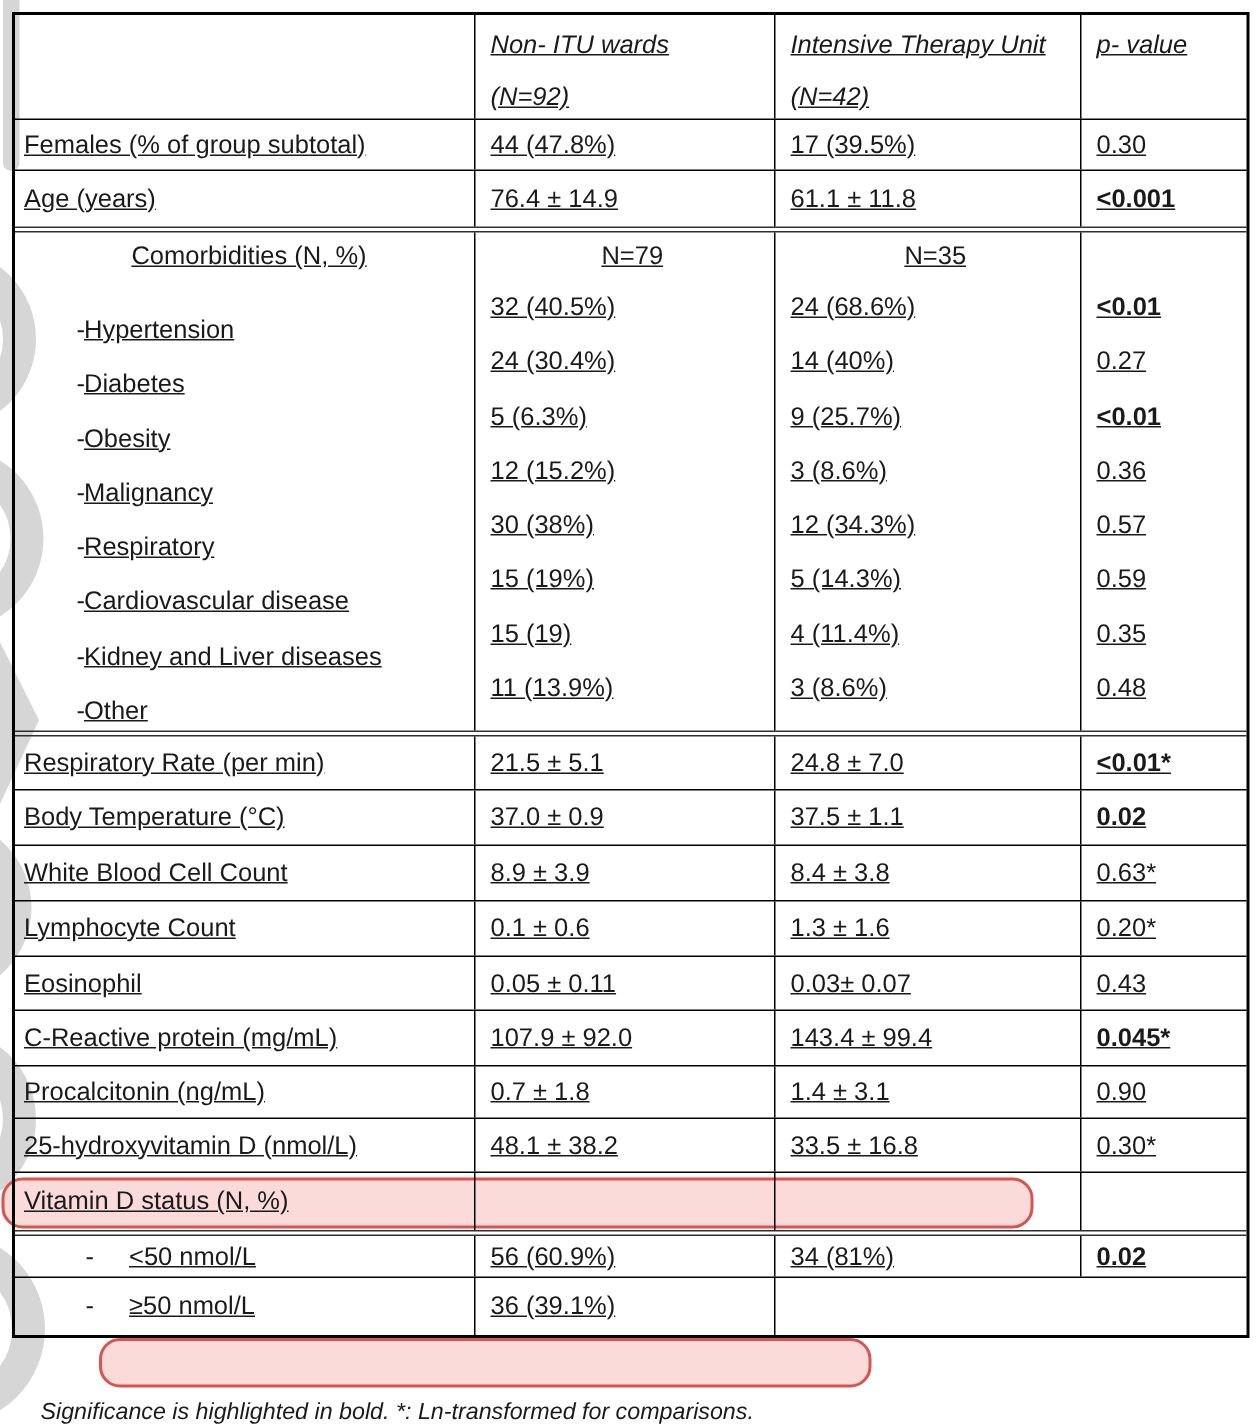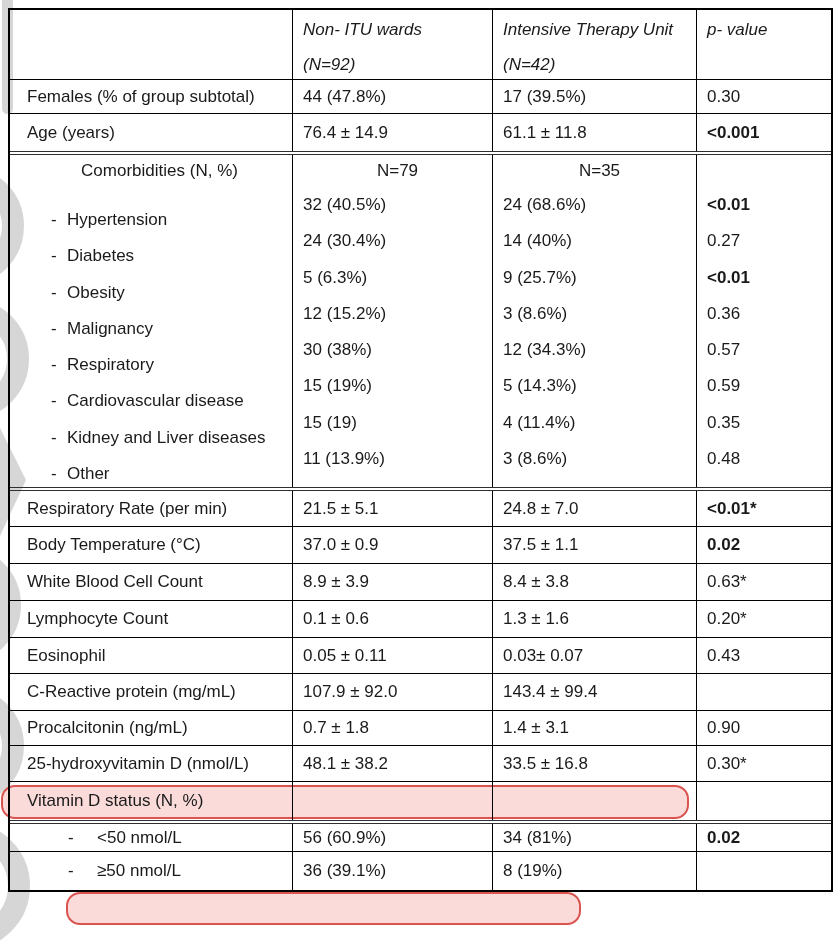--- a/index.html
+++ b/index.html
@@ -38,25 +38,25 @@
   .hl-vitd-row { left: 1px; top: 785px; width: 688px; height: 34px; }
   .hl-ge50-row { left: 66px; top: 892px; width: 515px; height: 33px; }
 
   
   .tbl {
     position: absolute; z-index: 2;
     left: 8px; top: 8px; width: 825px;
     border: 2px solid #000;
     background: transparent;
   }
-  .row { display: flex; border-bottom: 1.5px solid #000; background: transparent; }
+  .row { display: flex; border-bottom: 1.5px solid #000; background: transparent; text-decoration: underline; }
   .row.nb { border-bottom: none; }
   .sep { height: 4px; border-top: 1.5px solid #2f2f2f; border-bottom: 1.5px solid #2f2f2f; }
   .c { border-right: 1.5px solid #000; display: flex; align-items: center; overflow: visible; }
-  .c1 { width: 283px; padding-left: 17px; }
+  .c1 { width: 307px; padding-left: 6px; }
   .c2 { width: 200px; padding-left: 10px; }
   .c3 { width: 204px; padding-left: 10px; }
   .c4 { flex: 1; border-right: none; padding-left: 10px; }
   .b { font-weight: bold; }
 
   
   .hdr { height: 70px; }
   .hdr .c { align-items: flex-start; font-style: italic; }
   .hdr .hlines { padding-top: 9px; display: block; }
   .hdr .hlines div { height: 22px; line-height: 22px; }
@@ -257,20 +257,21 @@
     <div class="row r-m6">
       <div class="c c1">Eosinophil</div>
       <div class="c c2">0.05 ± 0.11</div>
       <div class="c c3">0.03± 0.07</div>
       <div class="c c4">0.43</div>
     </div>
     <div class="row r-m7">
       <div class="c c1">C-Reactive protein (mg/mL)</div>
       <div class="c c2">107.9 ± 92.0</div>
       <div class="c c3">143.4 ± 99.4</div>
+      <div class="c c4 b">0.045*</div>
     </div>
     <div class="row r-m8">
       <div class="c c1">Procalcitonin (ng/mL)</div>
       <div class="c c2">0.7 ± 1.8</div>
       <div class="c c3">1.4 ± 3.1</div>
       <div class="c c4">0.90</div>
     </div>
     <div class="row r-m9">
       <div class="c c1">25-hydroxyvitamin D (nmol/L)</div>
       <div class="c c2">48.1 ± 38.2</div>
@@ -300,20 +301,20 @@
     </div>
 
     <div class="row r-ge nb">
       <div class="c c1">
         <span class="subli">
             <span class="dash">-</span>
             <span class="lbl">≥50 nmol/L</span>
           </span>
       </div>
       <div class="c c2">36 (39.1%)</div>
-      <div class="c c3">8 (19%)</div>
       <div class="c c4"></div>
     </div>
 
   </div>
 
+  <div class="footnote">Significance is highlighted in bold. *: Ln-transformed for comparisons.</div>
 
 </div>
 
 </body></html>

